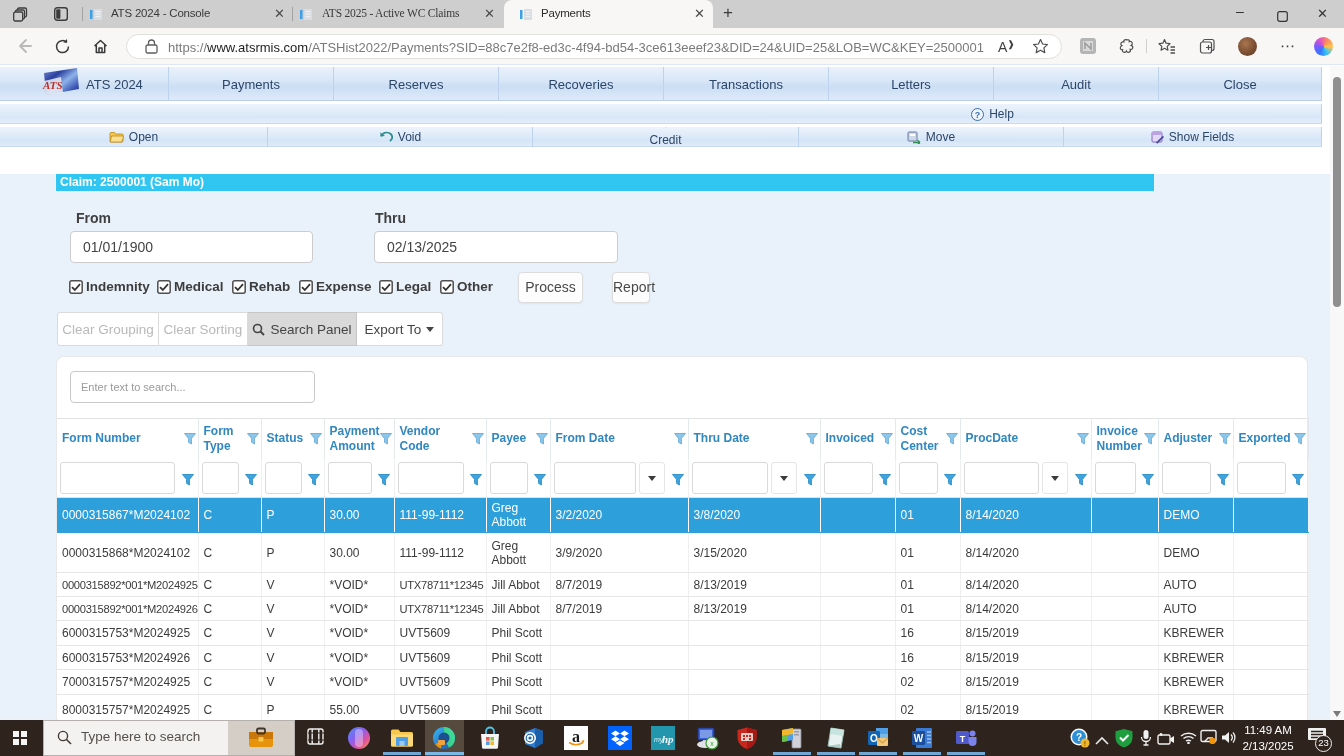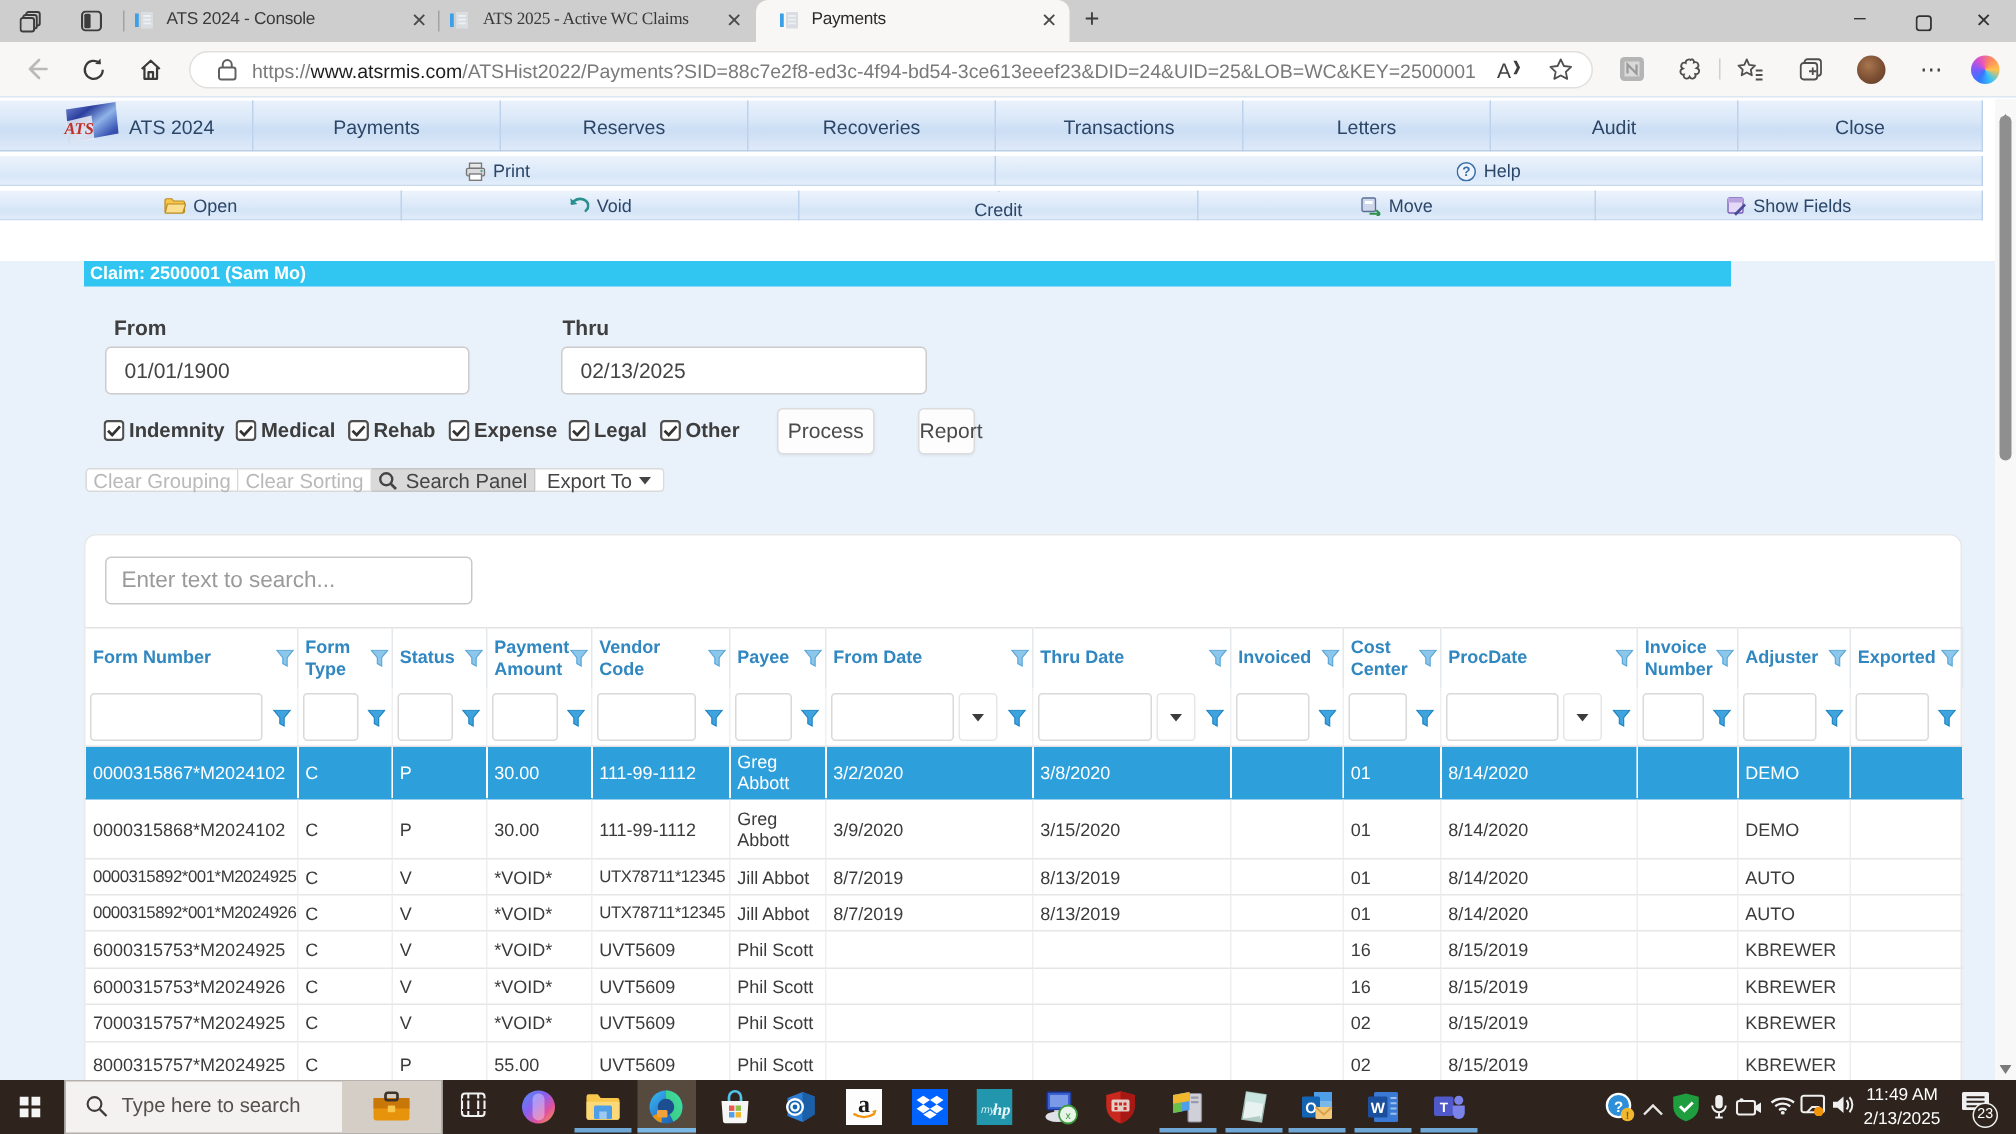--- a/index.html
+++ b/index.html
@@ -14,29 +14,29 @@
     display:flex; align-items:center; justify-content:center; }
   .nav23cell { position:absolute; height:20px; border-right:1px solid #bdd2ec; color:#2c4668; font-size:12px;
     display:flex; align-items:center; justify-content:center; gap:5px; }
   .flabel { position:absolute; font-size:14px; font-weight:bold; color:#3f3f3f; }
   .finput { position:absolute; height:32px; background:#fff; border:1px solid #cccccc; border-radius:4px;
     font-size:14px; color:#444; line-height:30px; padding-left:12px; }
   .cblabel { position:absolute; font-size:13.5px; font-weight:bold; color:#3d3d3d; white-space:nowrap; }
   .pbtn { position:absolute; height:31px; background:#fdfdfd; border:1px solid #dcdcdc; border-radius:4px;
     font-size:14px; color:#4a4a4a; text-align:center; line-height:29px; box-shadow:0 1px 2px rgba(0,0,0,0.06); }
   #gridtoolbar { position:absolute; left:57px; top:312px; height:31px; display:flex; }
-  .tbtn { height:16px; border:1px solid #dadada; border-left:none; background:#fff; font-size:13.5px;
+  .tbtn { height:34px; border:1px solid #dadada; border-left:none; background:#fff; font-size:13.5px;
     display:flex; align-items:center; justify-content:center; color:#444; gap:5px; }
   .tbtn.first { border-left:1px solid #dadada; border-radius:3px 0 0 3px; }
   .tbtn.last { border-radius:0 3px 3px 0; }
   .tbtn.dis { color:#b9b9b9; }
   .tbtn.pressed { background:#d9d9d9; border-color:#c6c6c6; }
   #panel { position:absolute; left:56px; top:356px; width:1252px; height:400px; background:#fff; border:1px solid #e8e8e8; border-bottom:none; border-radius:8px 8px 0 0; }
   #searchbox { position:absolute; left:70px; top:371px; width:245px; height:32px; border:1px solid #c9c9c9; border-radius:4px;
-    font-size:15px; color:#9a9a9a; line-height:30px; padding-left:10px; background:#fff; }
+    font-size:11px; color:#9a9a9a; line-height:30px; padding-left:10px; background:#fff; }
   table#grid { position:absolute; left:57px; top:418px; width:1251px; border-collapse:collapse; table-layout:fixed; }
   #grid td { overflow:hidden; }
   #grid tr.hdr td { border-top:1px solid #e2e2e2; border-right:1px solid #e4e9ee; color:#3187c0; font-weight:bold;
     font-size:12px; vertical-align:middle; padding:2px 2px 2px 5px; position:relative; height:40px; line-height:15px; }
   #grid tr.flt td { border-bottom:1px solid #e2e2e2; border-right:1px solid #eef1f4; height:39px; position:relative; }
   #grid tr.data td { border-bottom:1px solid #e6e6e6; border-right:1px solid #efefef; font-size:12px; color:#3b3b3b;
     padding:2px 2px 2px 5px; vertical-align:middle; line-height:14px; white-space:nowrap; }
   #grid tr.data td.wrap { white-space:normal; }
   #grid tr.sel td { background:#2da0dc; color:#fff; border-right:1px solid rgba(255,255,255,0.22); border-bottom:1px solid #2da0dc; }
   #grid tr.data td.num { font-size:11.2px; letter-spacing:-0.3px; }
@@ -172,29 +172,20 @@
       <span>Transactions</span>
     </div>
 <div class="nav1cell" style="left:829px; top:67px; width:165px;">
       <span>Letters</span>
     </div>
 <div class="nav1cell" style="left:994px; top:67px; width:165px;">
       <span>Audit</span>
     </div>
 <div class="nav1cell" style="left:1159px; top:67px; width:163px;">
       <span>Close</span>
-    </div>
-<div class="nav23cell" style="left:0; top:104px; width:664px;">
-      <svg width="14" height="13" viewBox="0 0 14 13">
-        <rect x="3" y="0.8" width="8" height="3.4" fill="#e8e8e8" stroke="#777" stroke-width="0.9"></rect>
-        <rect x="1" y="4.2" width="12" height="5" rx="1" fill="#d8dade" stroke="#777" stroke-width="0.9"></rect>
-        <rect x="3" y="8" width="8" height="4.2" fill="#fff" stroke="#777" stroke-width="0.9"></rect>
-        <circle cx="11" cy="6" r="0.8" fill="#5a9"></circle>
-      </svg>
-      <span>Print</span>
     </div>
 <div class="nav23cell" style="left:664px; top:104px; width:658px;">
       <svg width="13" height="13" viewBox="0 0 13 13">
         <circle cx="6.5" cy="6.5" r="6" fill="#eef4fb" stroke="#3a6ea8" stroke-width="1"></circle>
         <text x="6.5" y="9.6" text-anchor="middle" font-size="9" font-weight="bold" fill="#3a6ea8">?</text>
       </svg>
       <span>Help</span>
     </div>
 <div class="nav23cell" style="left:0px; top:127px; width:268px;">
       <svg width="15" height="12" viewBox="0 0 15 12">

